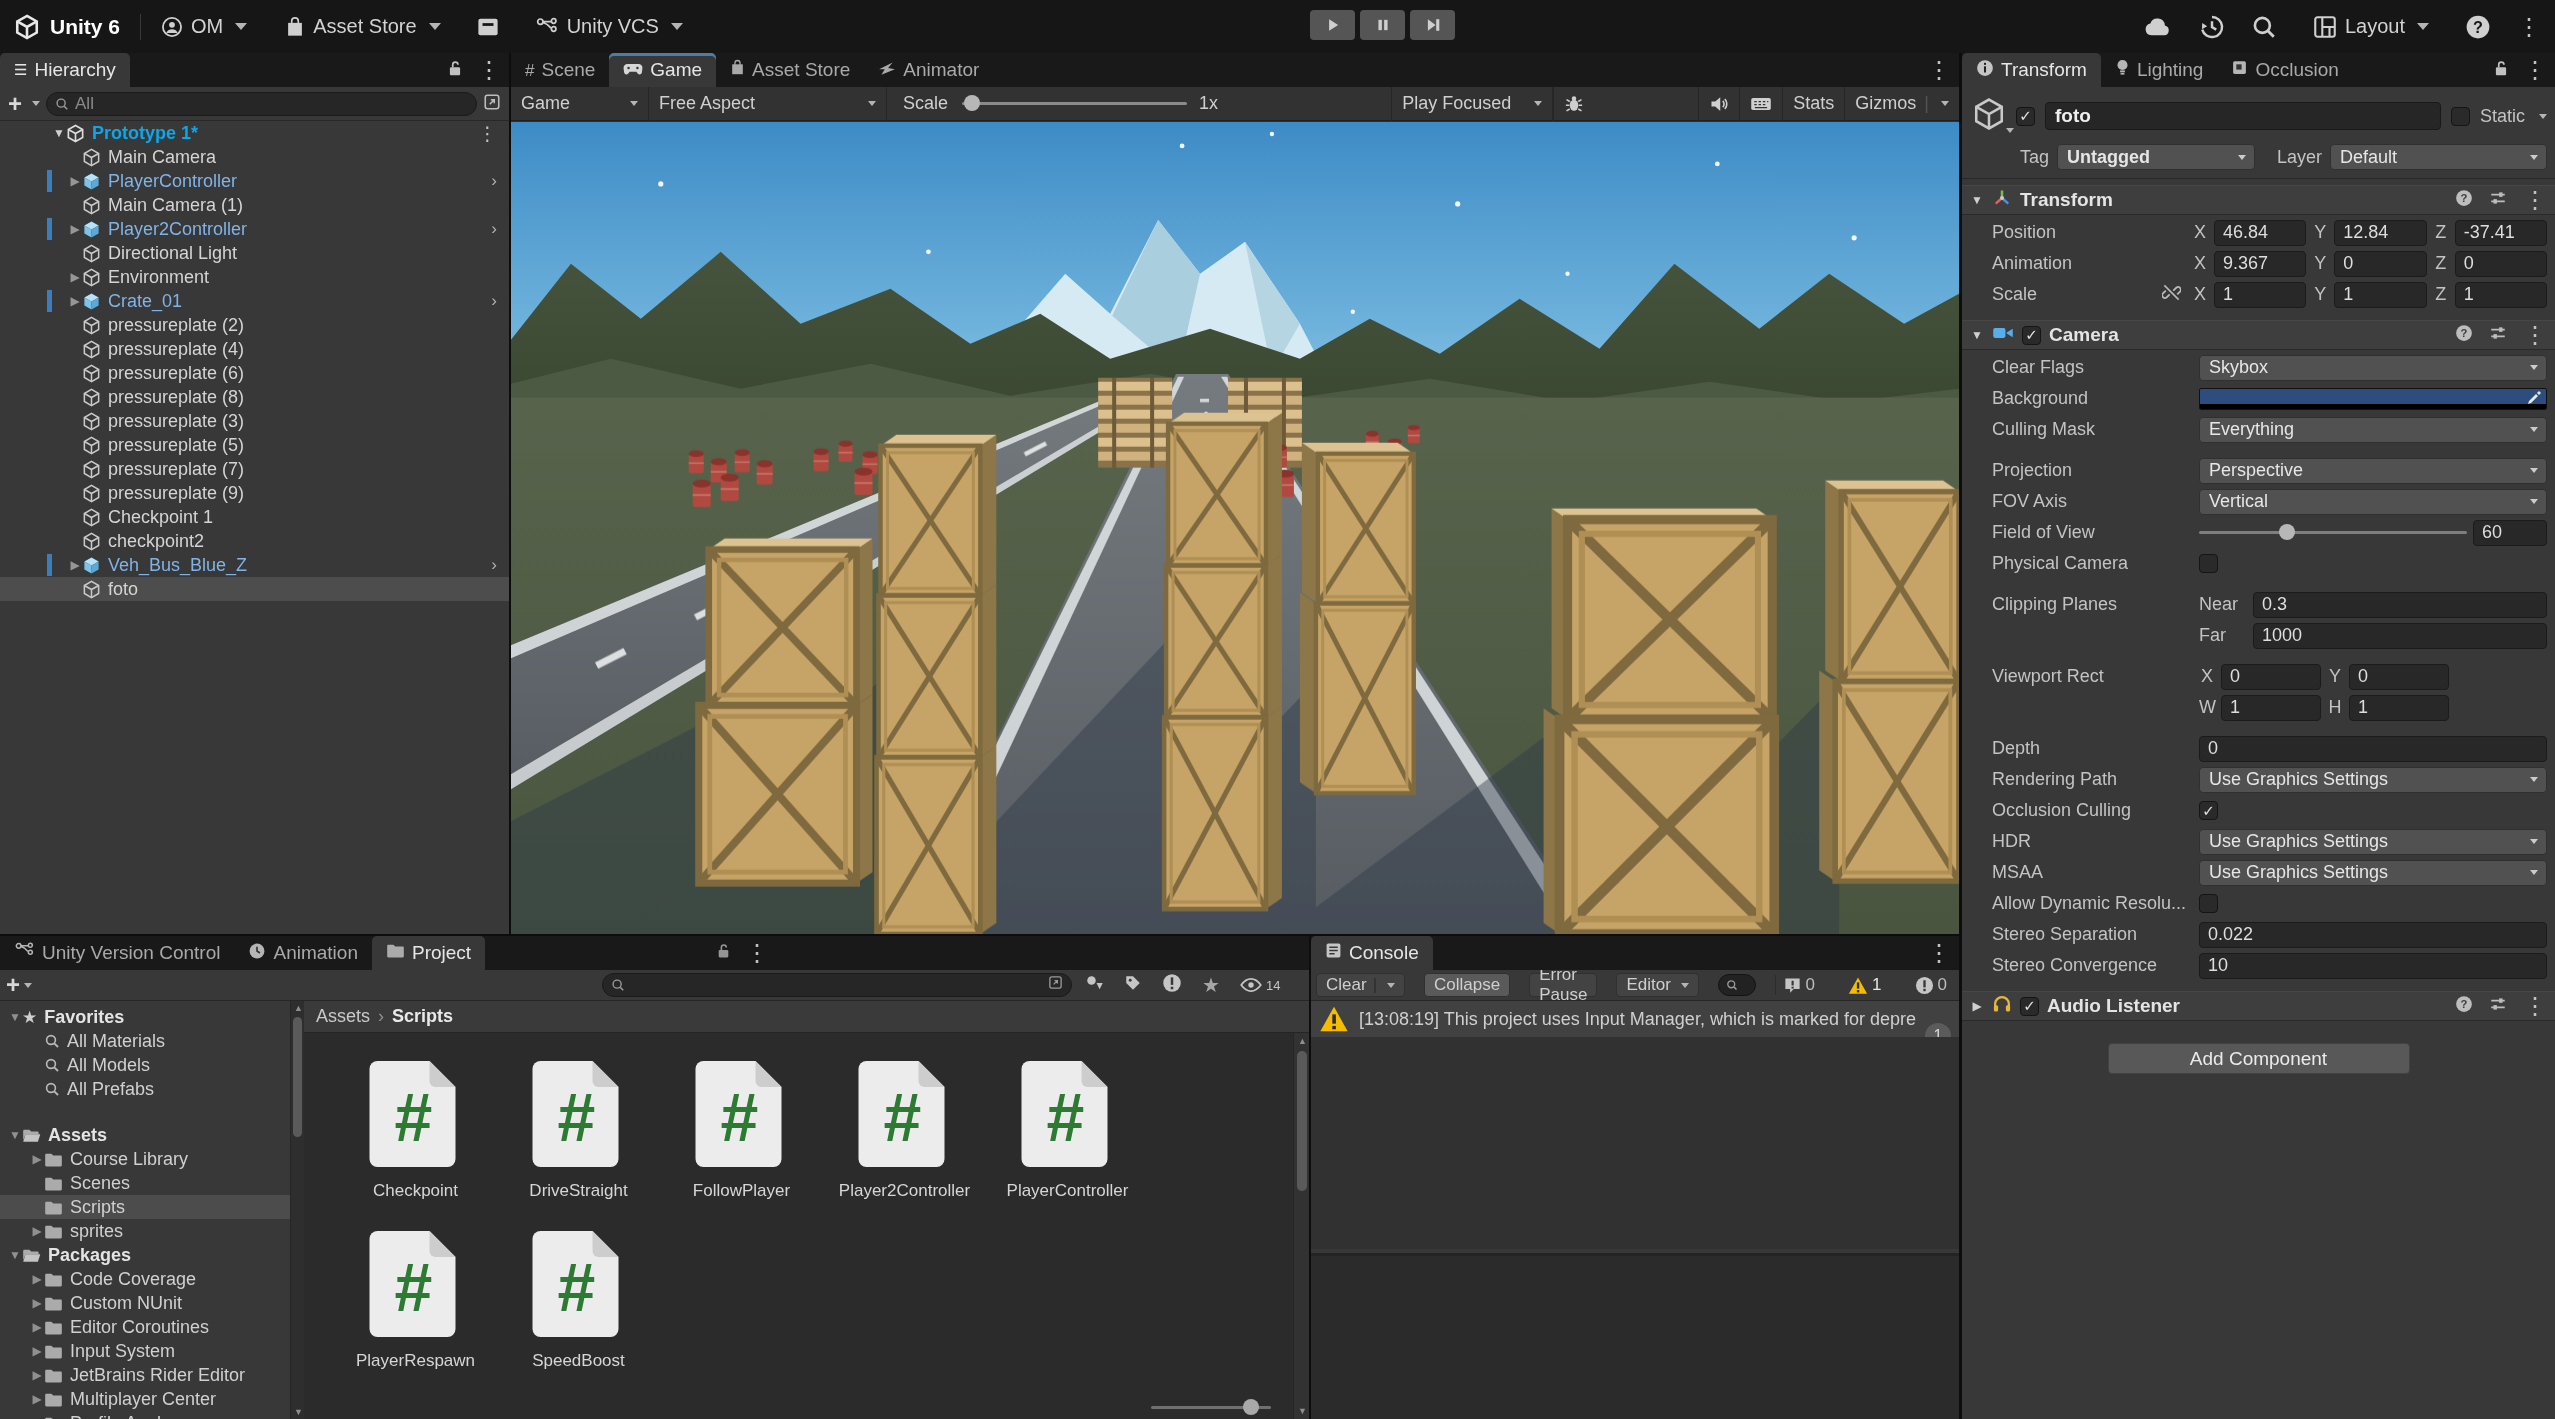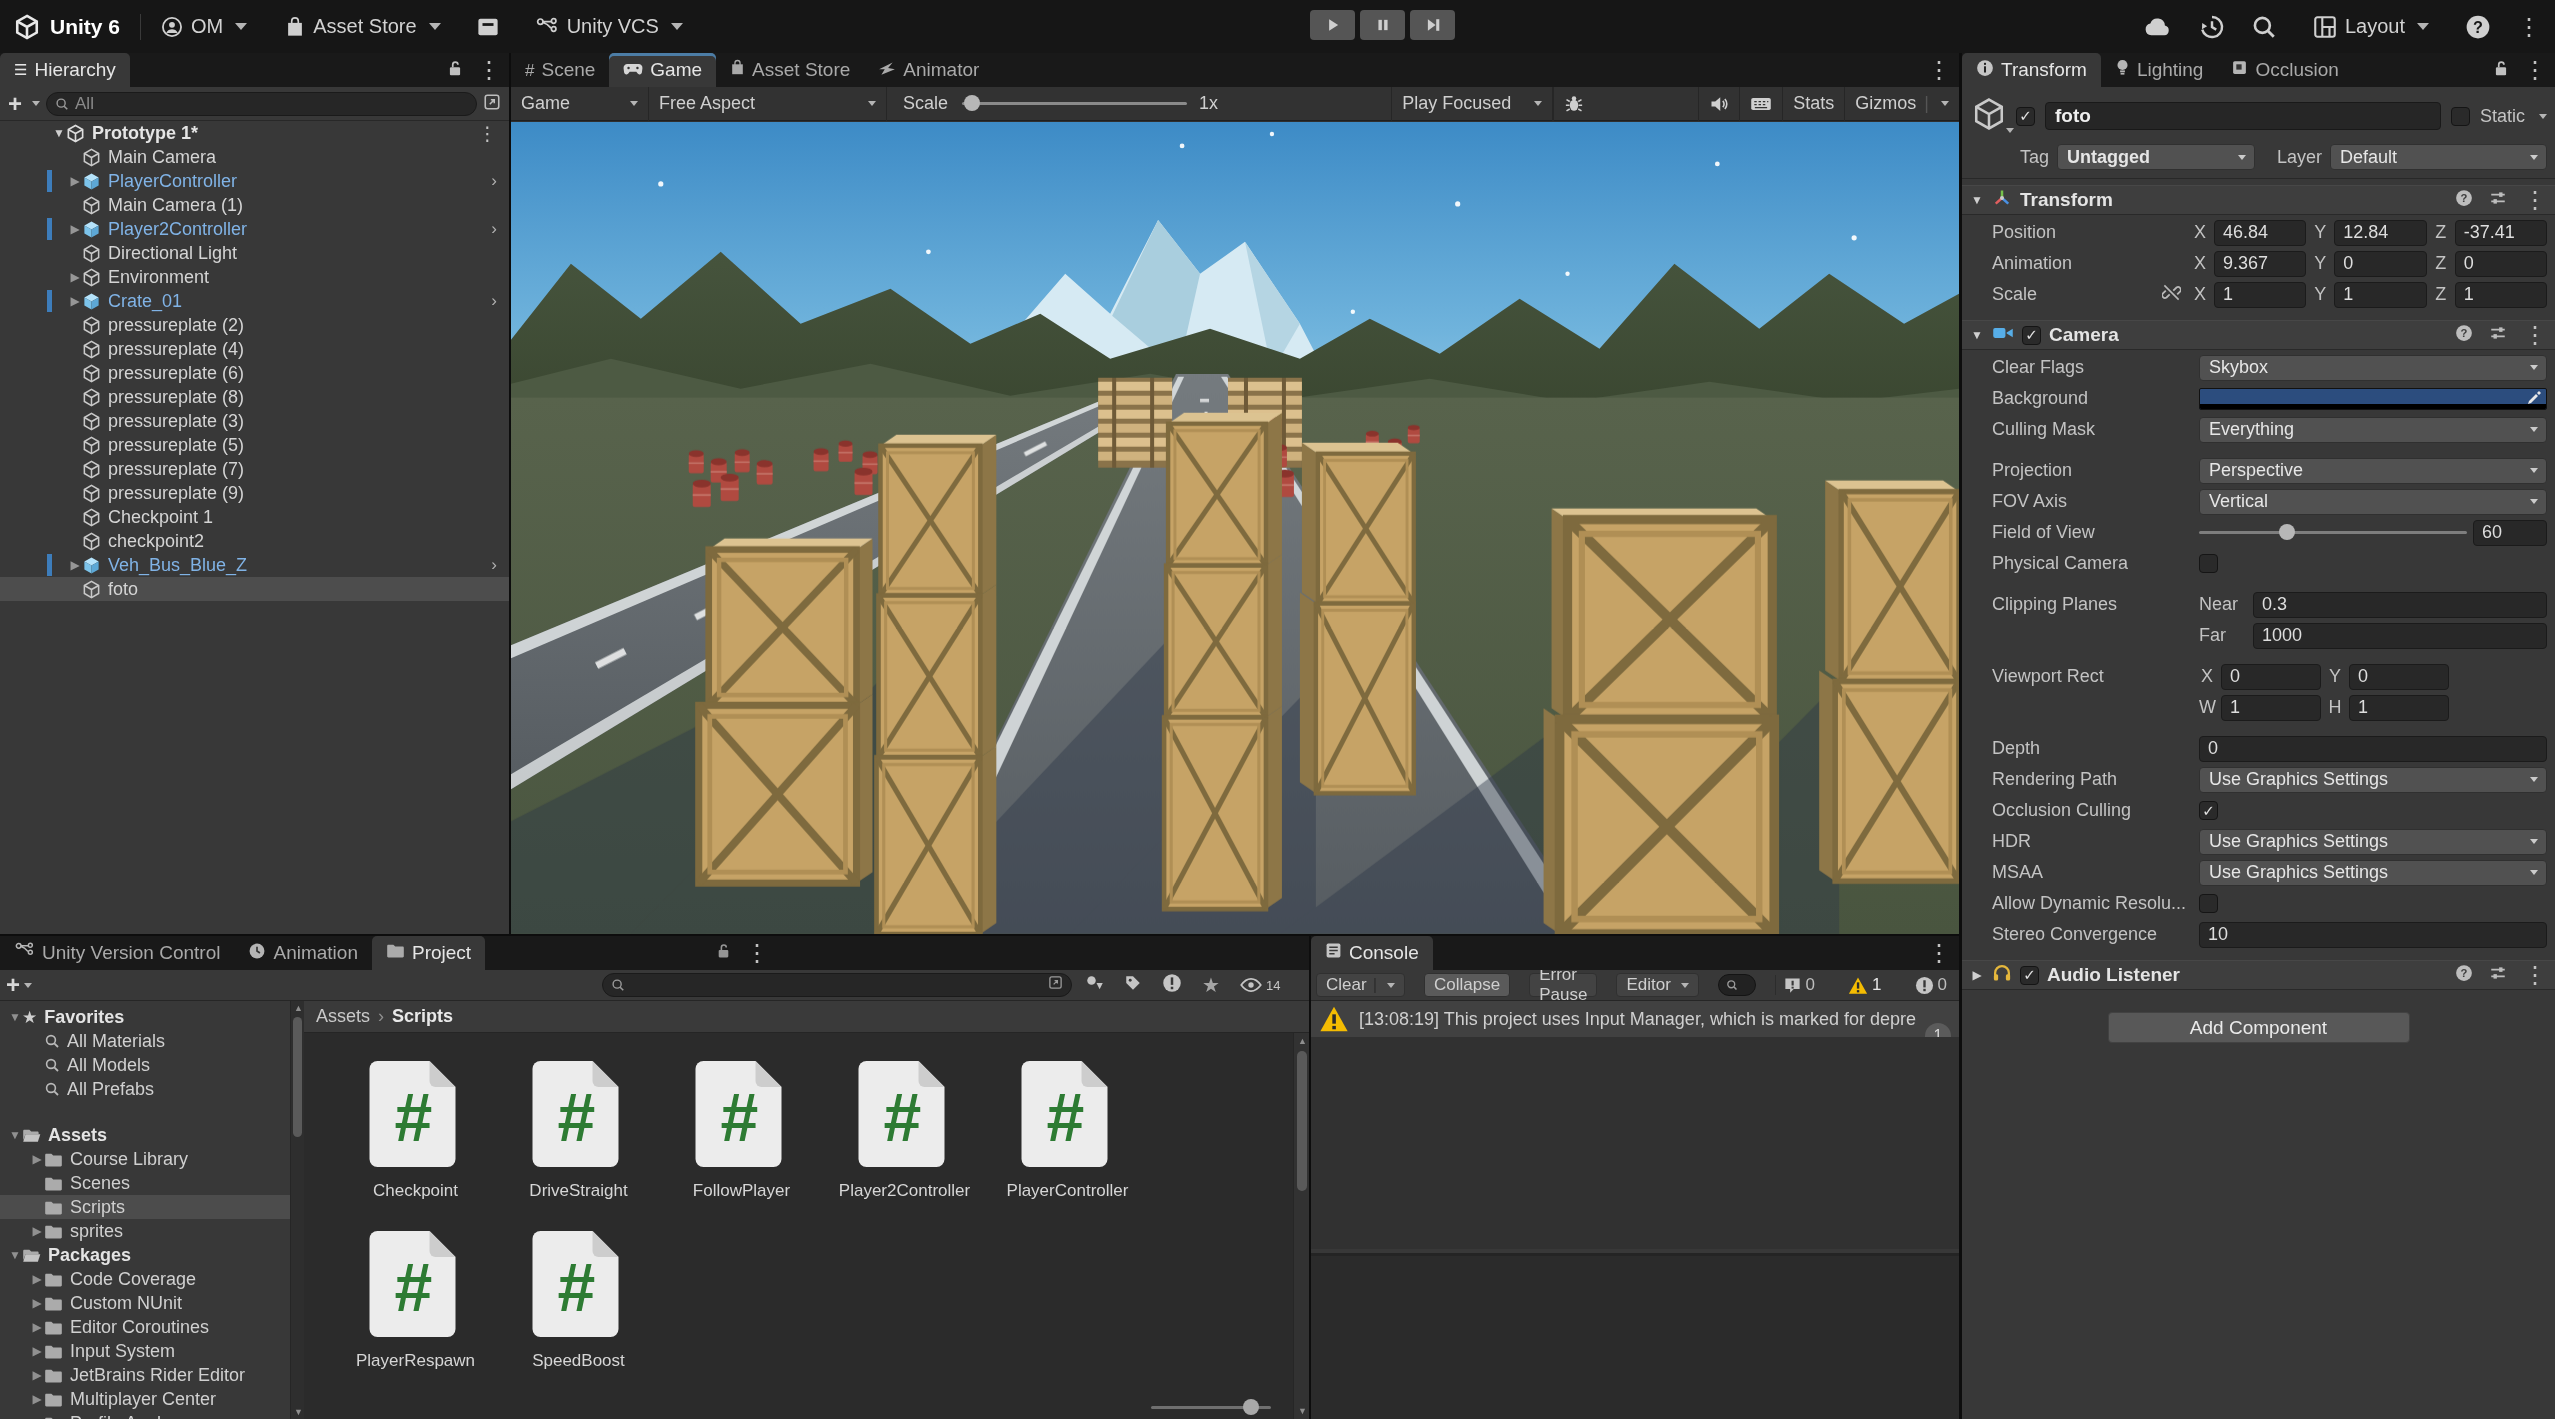--- a/index.html
+++ b/index.html
@@ -228,21 +228,21 @@
         </svg></span>
   </div>
   <div id="hier-scene-row" class="h-row" style="padding-left:52px;">
     <span class="h-arrow" style="color:#cfcfcf;">▼</span>
     <span class="obj-icon">
         <svg width="19" height="19" viewBox="0 0 16 16">
           <path d="M8 1.2 14 4.6v6.8L8 14.8 2 11.4V4.6z" fill="none" stroke="#ddd" stroke-width="1.4"></path>
           <path d="M2 4.6 8 8l6-3.4M8 8v6.8" stroke="#ddd" stroke-width="1.4" fill="none"></path>
         </svg>
       </span>
-    <span class="h-name" style="font-weight:bold;color:#e5e5e5;">Prototype 1*</span>
+    <span class="h-name" style="font-weight:bold;color:#0ea5e9;">Prototype 1*</span>
     <span class="kebab" style="position:absolute;right:12px;font-size:19px;">⋮</span>
   </div>
   <div id="hier-rows">
       <div class="h-row" style="padding-left: 68px;">
         <span class="h-arrow"></span>
         <span class="obj-icon">
           <svg width="19" height="19" viewBox="0 0 16 16">
             <path d="M8 1.2 14 4.6v6.8L8 14.8 2 11.4V4.6z" fill="none" stroke="#c9c9c9" stroke-width="1.3"></path>
             <path d="M2 4.6 8 8l6-3.4M8 8v6.8" stroke="#c9c9c9" stroke-width="1.3" fill="none"></path>
           </svg>
@@ -1087,20 +1087,26 @@
           </div>
         </div>
       </div>
       <div class="insp-row">
         <span class="insp-label">Allow Dynamic Resolu...</span>
         <div class="insp-ctl">
           <span class="cb"></span>
         </div>
       </div>
       <div class="insp-row">
+        <span class="insp-label">Stereo Separation</span>
+        <div class="insp-ctl">
+          <div class="field">0.022</div>
+        </div>
+      </div>
+      <div class="insp-row">
         <span class="insp-label">Stereo Convergence</span>
         <div class="insp-ctl">
           <div class="field">10</div>
         </div>
       </div>
     </div>
 
   <div class="section-hdr" style="margin-top:12px;">
     <span class="h-arrow" style="color:#cfcfcf;">▶</span>
     <span><svg width="20" height="20" viewBox="0 0 16 16">

